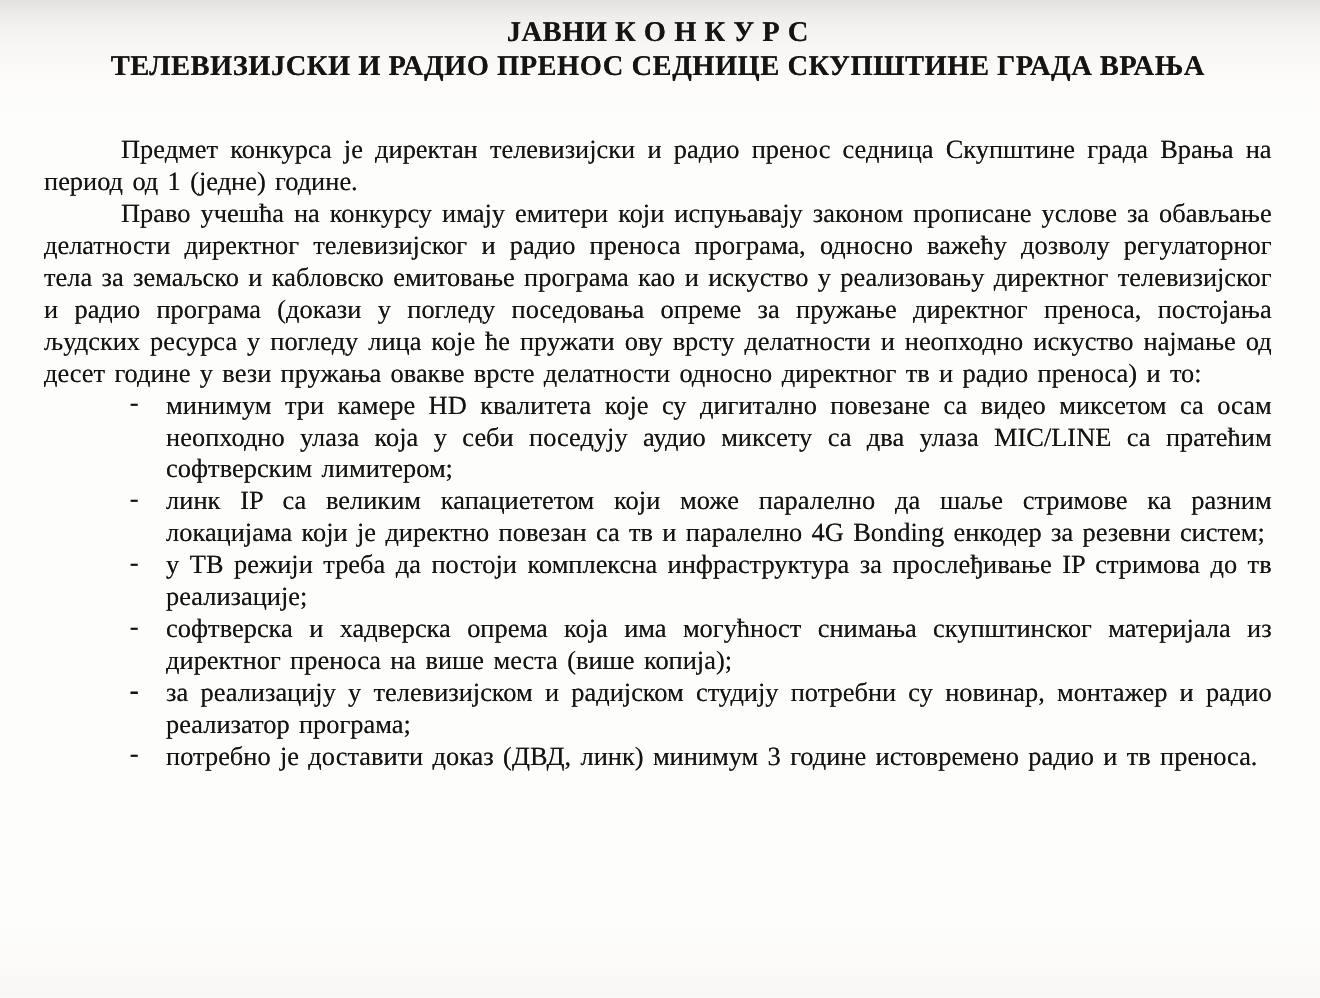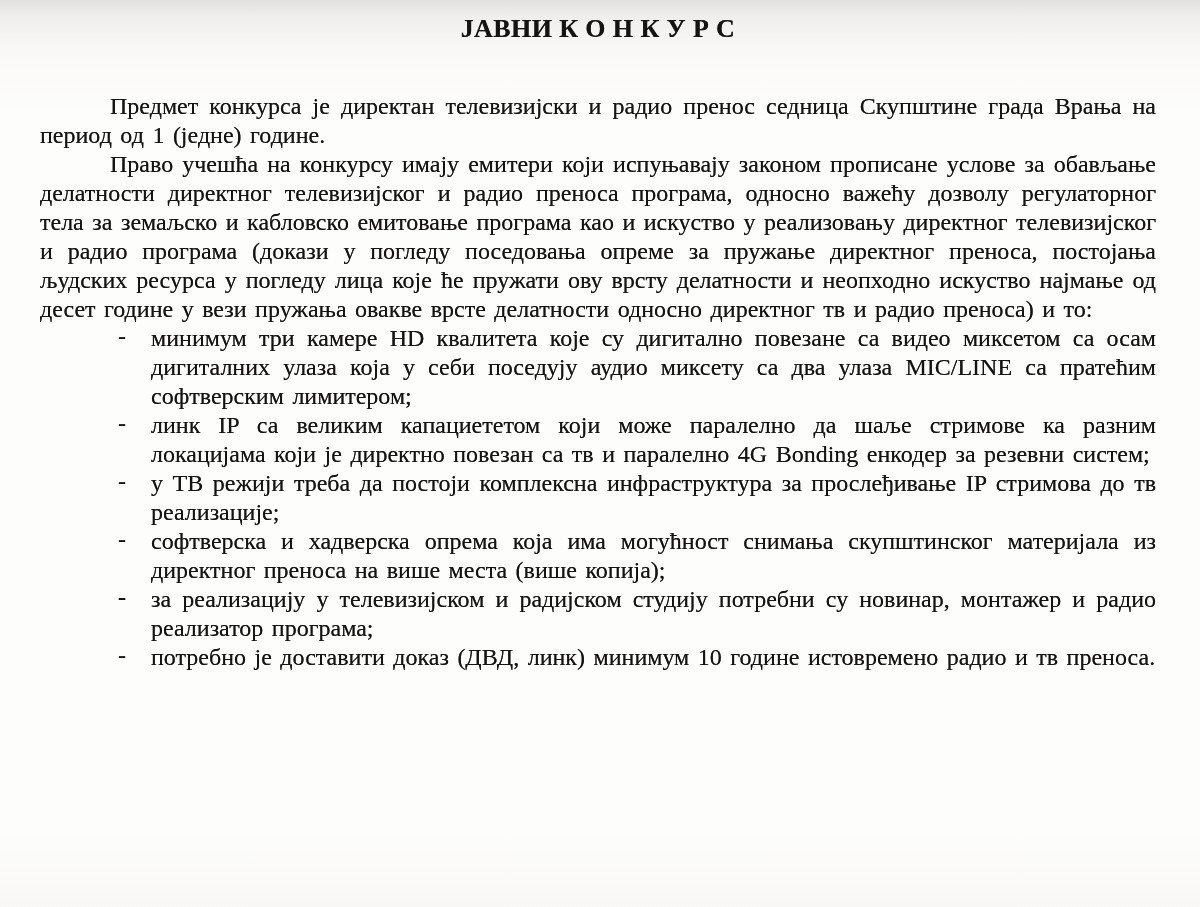--- a/index.html
+++ b/index.html
@@ -71,32 +71,33 @@
   }
 </style>
 </head>
 <body>
 
 <div class="page">
   <div class="content">
 
     <div class="title-block">
       <div>ЈАВНИ К О Н К У Р С</div>
+      <div>ТЕЛЕВИЗИЈСКИ И РАДИО ПРЕНОС СЕДНИЦЕ СКУПШТИНЕ ГРАДА ВРАЊА</div>
     </div>
 
     <div class="body-text">
 
       <p class="para">Предмет конкурса је директан телевизијски и радио пренос седница Скупштине града Врања на период од 1 (једне) године.</p>
 
       <p class="para">Право учешћа на конкурсу имају емитери који испуњавају законом прописане услове за обављање делатности директног телевизијског и радио преноса програма, односно важећу дозволу регулаторног тела за земаљско и кабловско емитовање програма као и искуство у реализовању директног телевизијског и радио програма (докази у погледу поседовања опреме за пружање директног преноса, постојања људских ресурса у погледу лица које ће пружати ову врсту делатности и неопходно искуство најмање од десет године у вези пружања овакве врсте делатности односно директног тв и радио преноса) и то:</p>
 
       <ul class="req-list">
         <li>
           <span class="dash">-</span>
-          <span>минимум три камере HD квалитета које су дигитално повезане са видео миксетом са осам дигиталних улаза која у себи поседују аудио миксету са два улаза MIC/LINE са пратећим софтверским лимитером;</span>
+          <span>минимум три камере HD квалитета које су дигитално повезане са видео миксетом са осам неопходно улаза која у себи поседују аудио миксету са два улаза MIC/LINE са пратећим софтверским лимитером;</span>
         </li>
         <li>
           <span class="dash">-</span>
           <span>линк IP са великим капациететом који може паралелно да шаље стримове ка разним локацијама који је директно повезан са тв и паралелно 4G Bonding енкодер за резевни систем;</span>
         </li>
         <li>
           <span class="dash">-</span>
           <span>у ТВ режији треба да постоји комплексна инфраструктура за прослеђивање IP стримова до тв реализације;</span>
         </li>
         <li>
@@ -105,20 +106,20 @@
         </li>
         <li>
           <span class="dash">-</span>
         </li>
         <li>
           <span class="dash">-</span>
           <span>за реализацију у телевизијском и радијском студију потребни су новинар, монтажер и радио реализатор програма;</span>
         </li>
         <li>
           <span class="dash">-</span>
-          <span>потребно је доставити доказ (ДВД, линк) минимум 10 године истовремено радио и тв преноса.</span>
+          <span>потребно је доставити доказ (ДВД, линк) минимум 3 године истовремено радио и тв преноса.</span>
         </li>
       </ul>
 
 
     </div>
   </div>
 </div>
 
 </body></html>

